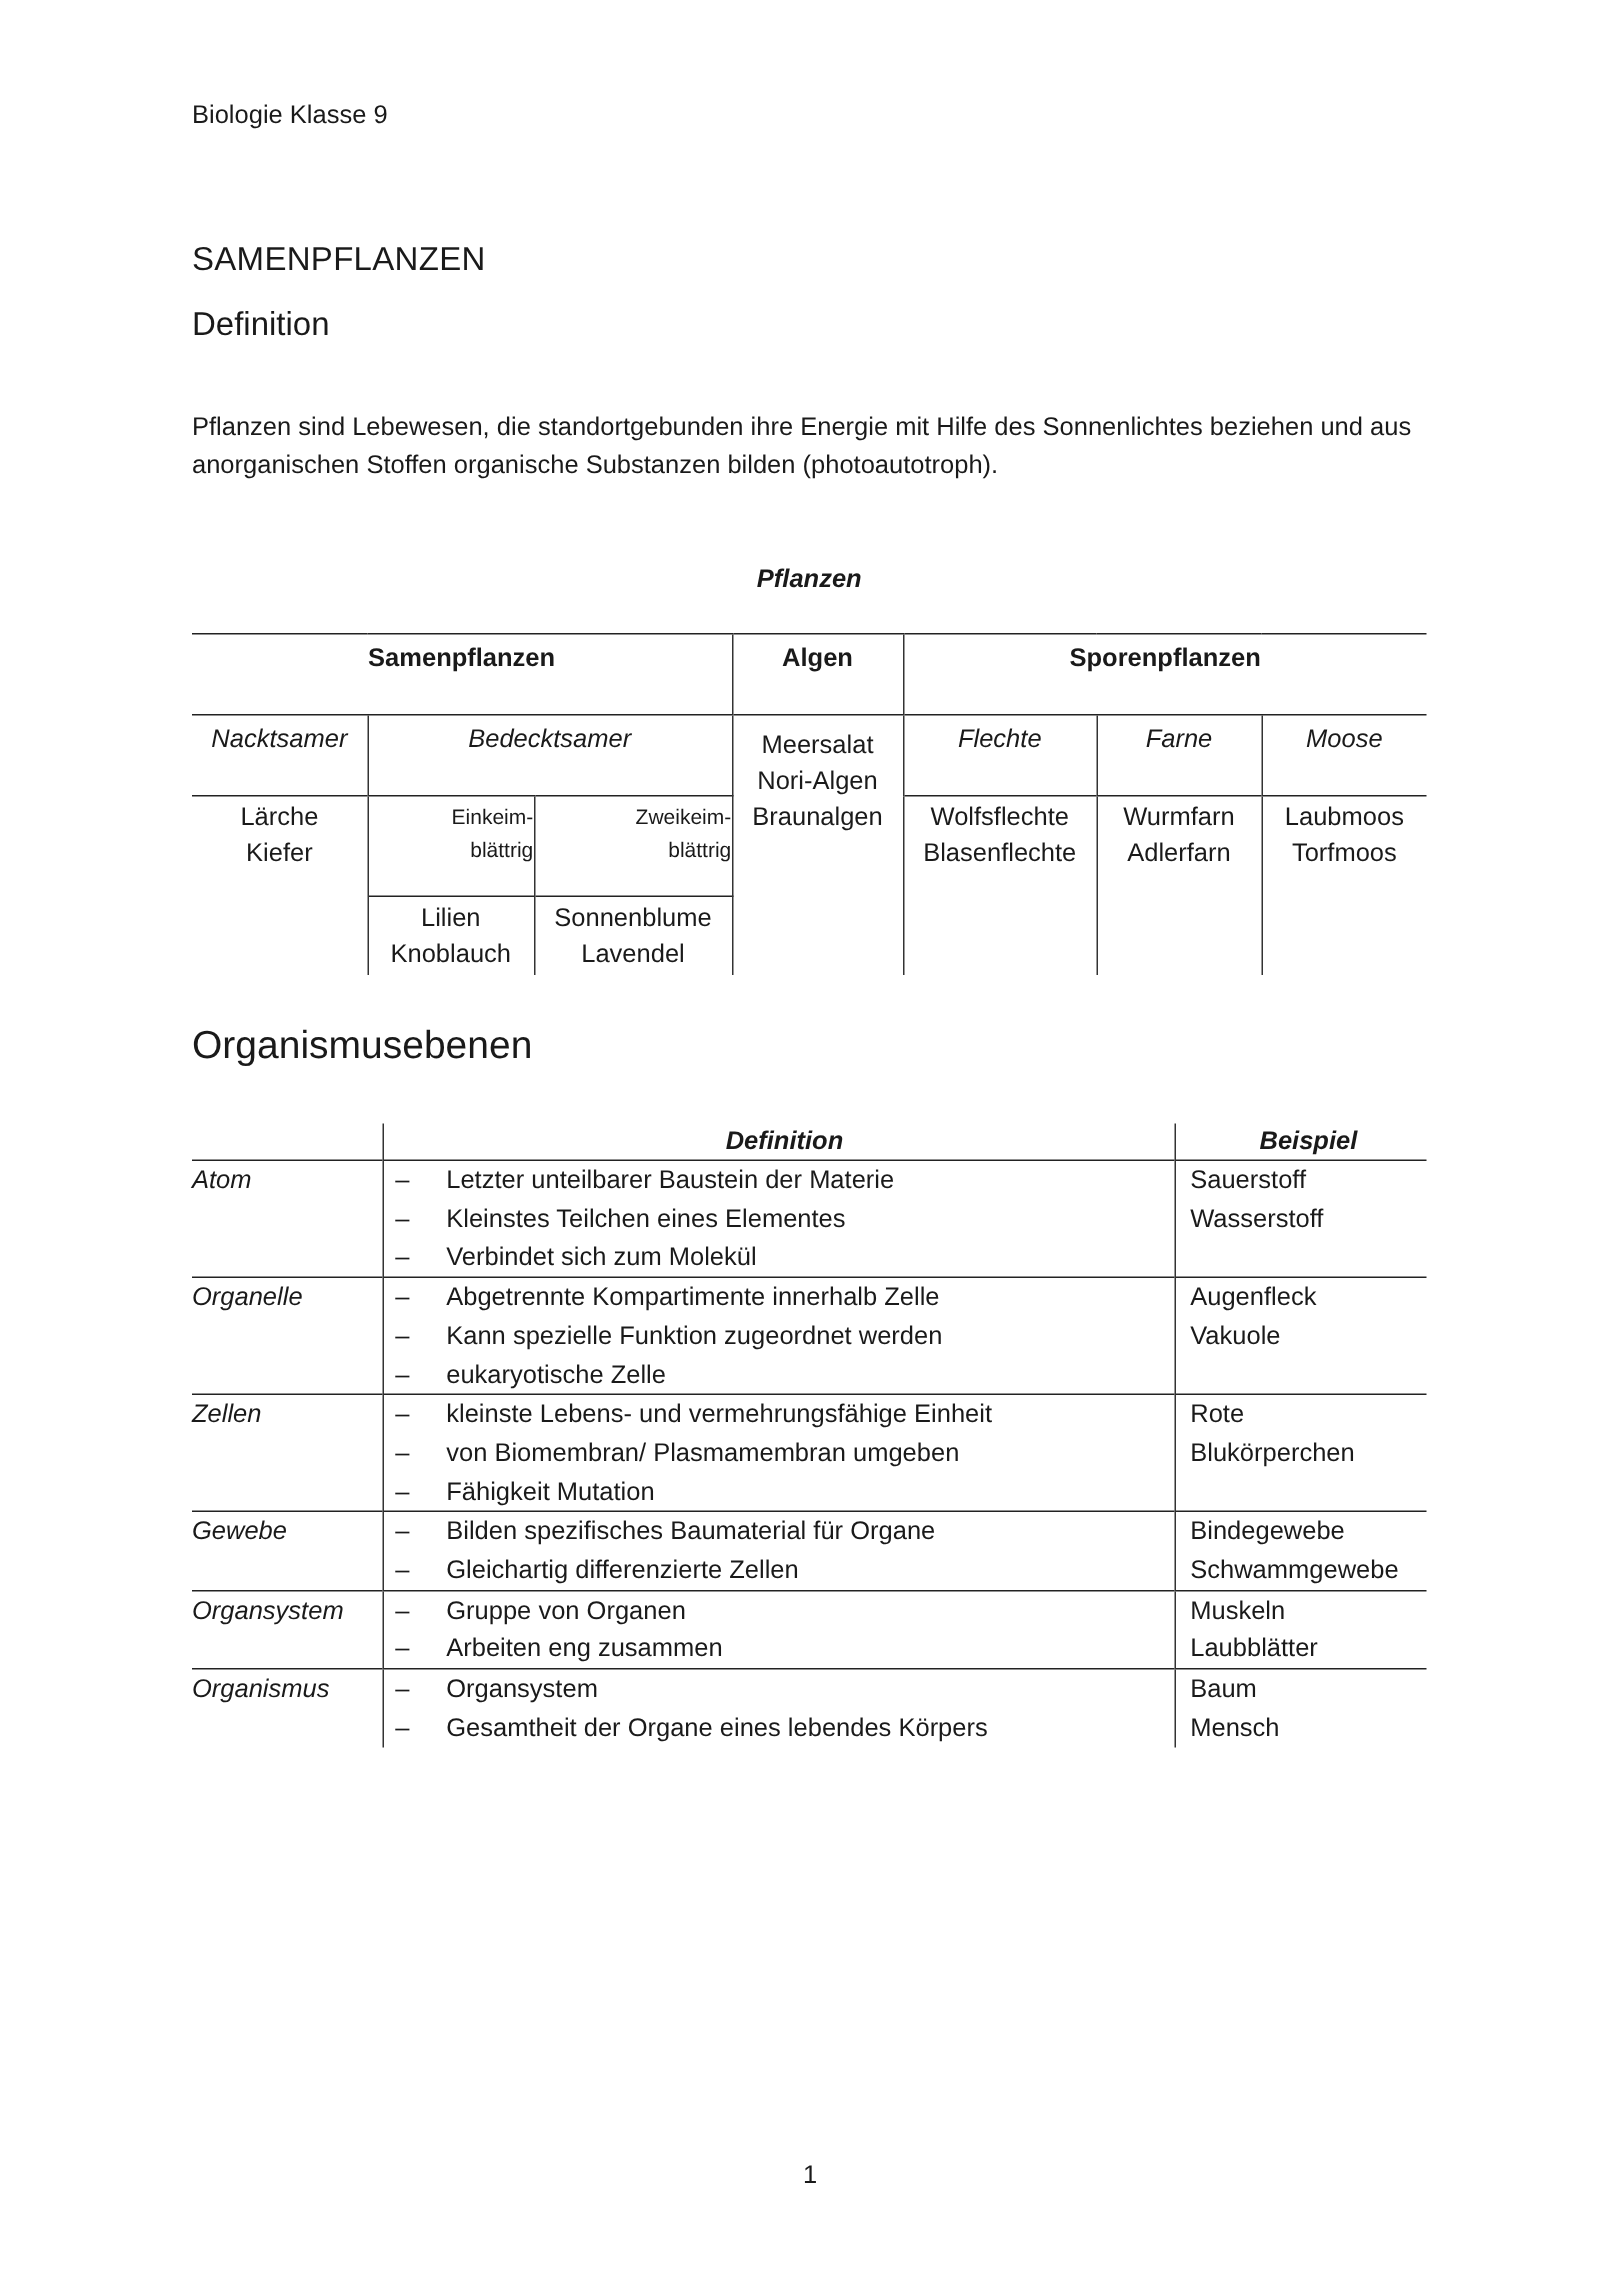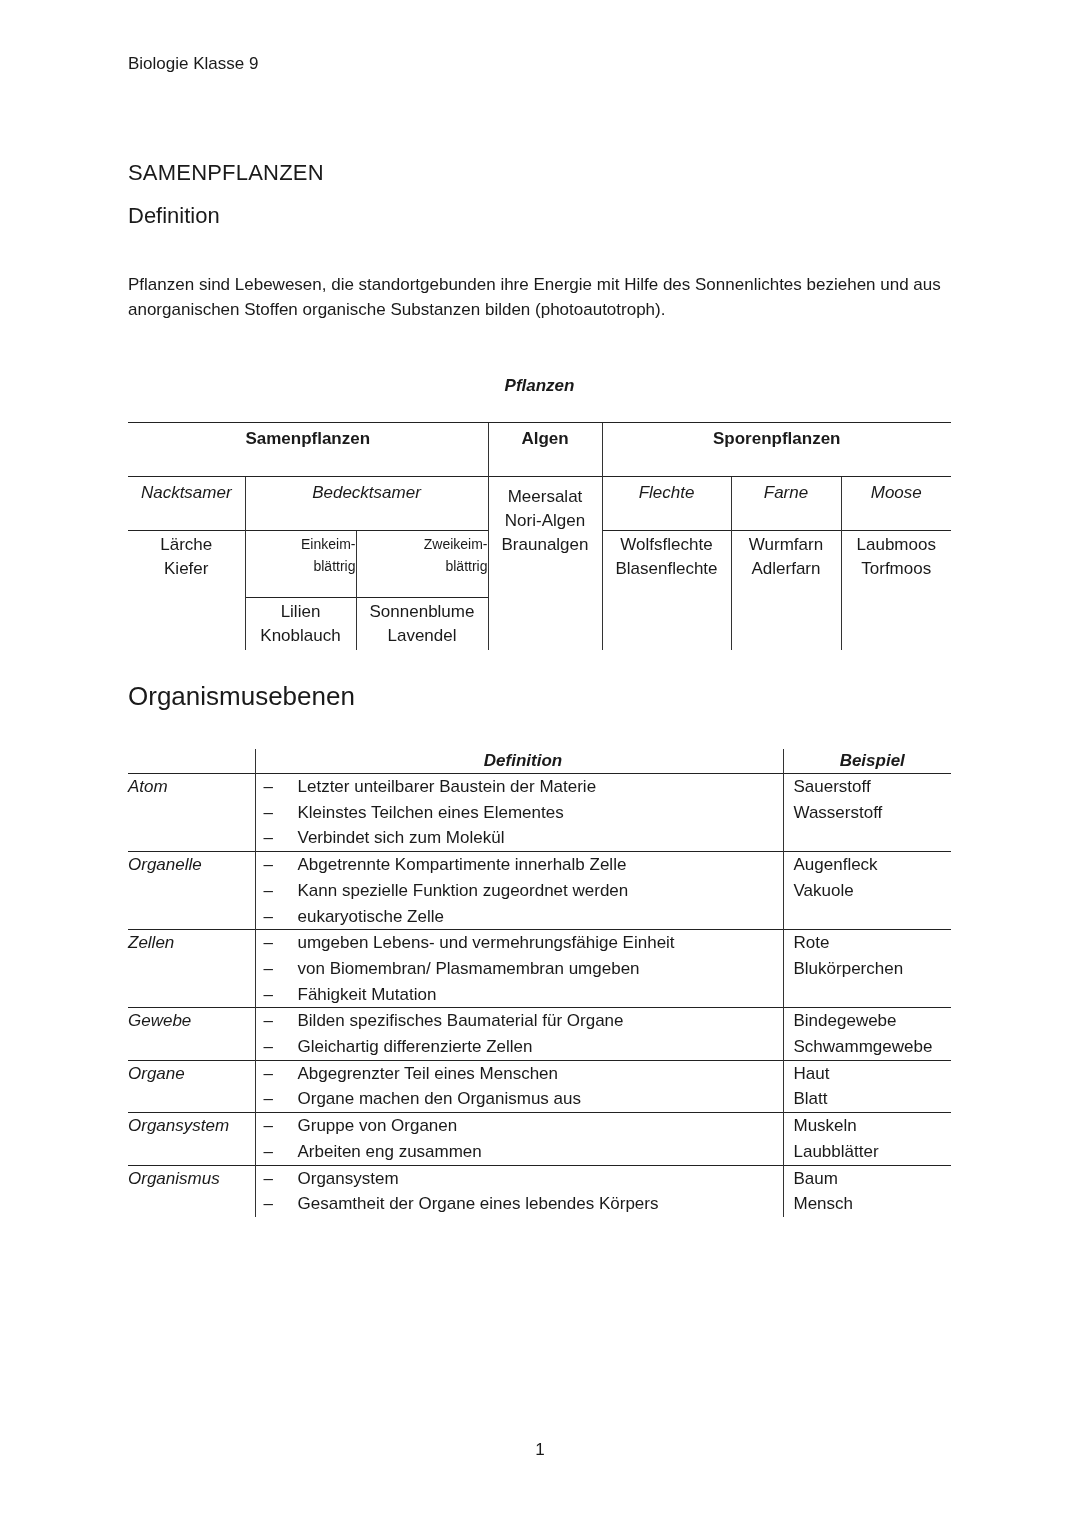--- a/index.html
+++ b/index.html
@@ -2,21 +2,21 @@
 <html><head>
 <meta charset="utf-8">
 <style>
   html, body { margin: 0; padding: 0; background: #ffffff; }
   body {
     width: 1080px; height: 1527px; position: relative; overflow: hidden;
     font-family: "Liberation Sans", "DejaVu Sans", sans-serif;
     color: #1a1a1a;
   }
   .abs { position: absolute; }
-  .header-text { left: 128px; top: 54px; font-size: 17px; }
+  .header-text { left: 128px; top: 67px; font-size: 17px; }
   .h1 { left: 128px; top: 160px; font-size: 22px; letter-spacing: 0.2px; }
   .h2 { left: 128px; top: 203px; font-size: 22px; }
   .para { left: 128px; top: 272px; width: 830px; font-size: 17px; line-height: 25px; }
   .h3 { left: 128px; top: 681px; font-size: 26px; }
   .tbl-title { left: 128px; width: 823px; top: 376px; text-align: center; font-size: 17px; font-weight: bold; font-style: italic; }
 
   
   .ptable { left: 128px; top: 422px; width: 823px; border-collapse: collapse; font-size: 17px; table-layout: fixed; }
   .ptable td { padding: 0; vertical-align: top; text-align: center; line-height: 24px; }
   .ptable .hdr td { height: 49px; padding-top: 4px; font-weight: bold; }
@@ -171,21 +171,21 @@
         <td class="exm">
           <div>Augenfleck</div>
           <div>Vakuole</div>
         </td>
       </tr>
       <tr class="row">
         <td class="lvl">Zellen</td>
         <td class="def">
           <div class="def-item">
             <span class="dash">–</span>
-            <span>umgeben Lebens- und vermehrungsfähige Einheit</span>
+            <span>kleinste Lebens- und vermehrungsfähige Einheit</span>
           </div>
           <div class="def-item">
             <span class="dash">–</span>
             <span>von Biomembran/ Plasmamembran umgeben</span>
           </div>
           <div class="def-item">
             <span class="dash">–</span>
             <span>Fähigkeit Mutation</span>
           </div>
         </td>
@@ -205,37 +205,20 @@
             <span class="dash">–</span>
             <span>Gleichartig differenzierte Zellen</span>
           </div>
         </td>
         <td class="exm">
           <div>Bindegewebe</div>
           <div>Schwammgewebe</div>
         </td>
       </tr>
       <tr class="row">
-        <td class="lvl">Organe</td>
-        <td class="def">
-          <div class="def-item">
-            <span class="dash">–</span>
-            <span>Abgegrenzter Teil eines Menschen</span>
-          </div>
-          <div class="def-item">
-            <span class="dash">–</span>
-            <span>Organe machen den Organismus aus</span>
-          </div>
-        </td>
-        <td class="exm">
-          <div>Haut</div>
-          <div>Blatt</div>
-        </td>
-      </tr>
-      <tr class="row">
         <td class="lvl">Organsystem</td>
         <td class="def">
           <div class="def-item">
             <span class="dash">–</span>
             <span>Gruppe von Organen</span>
           </div>
           <div class="def-item">
             <span class="dash">–</span>
             <span>Arbeiten eng zusammen</span>
           </div>

